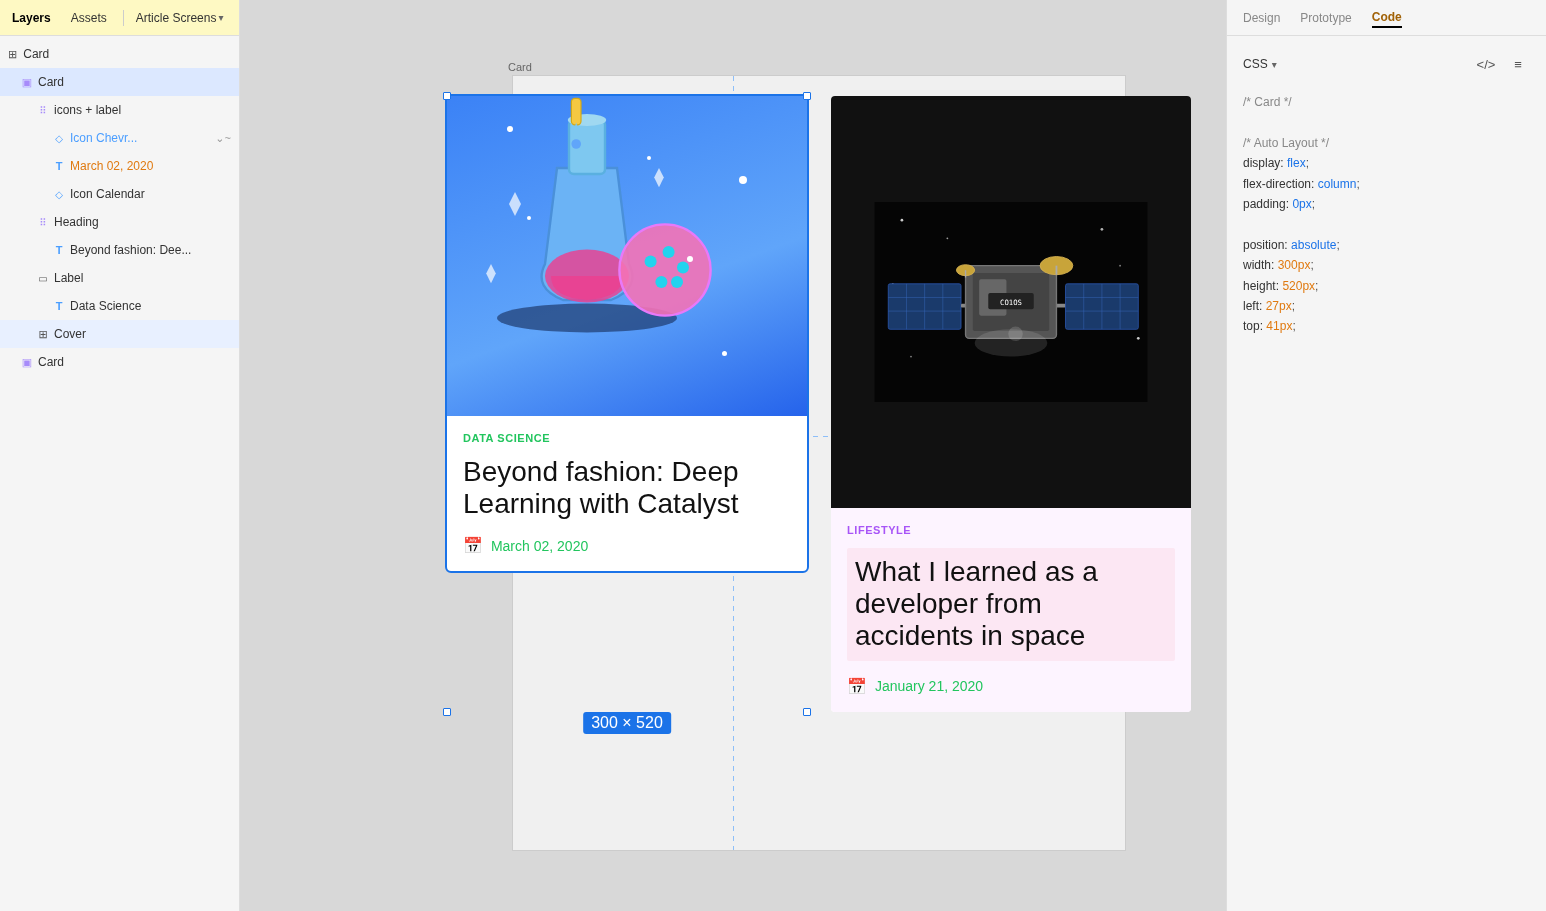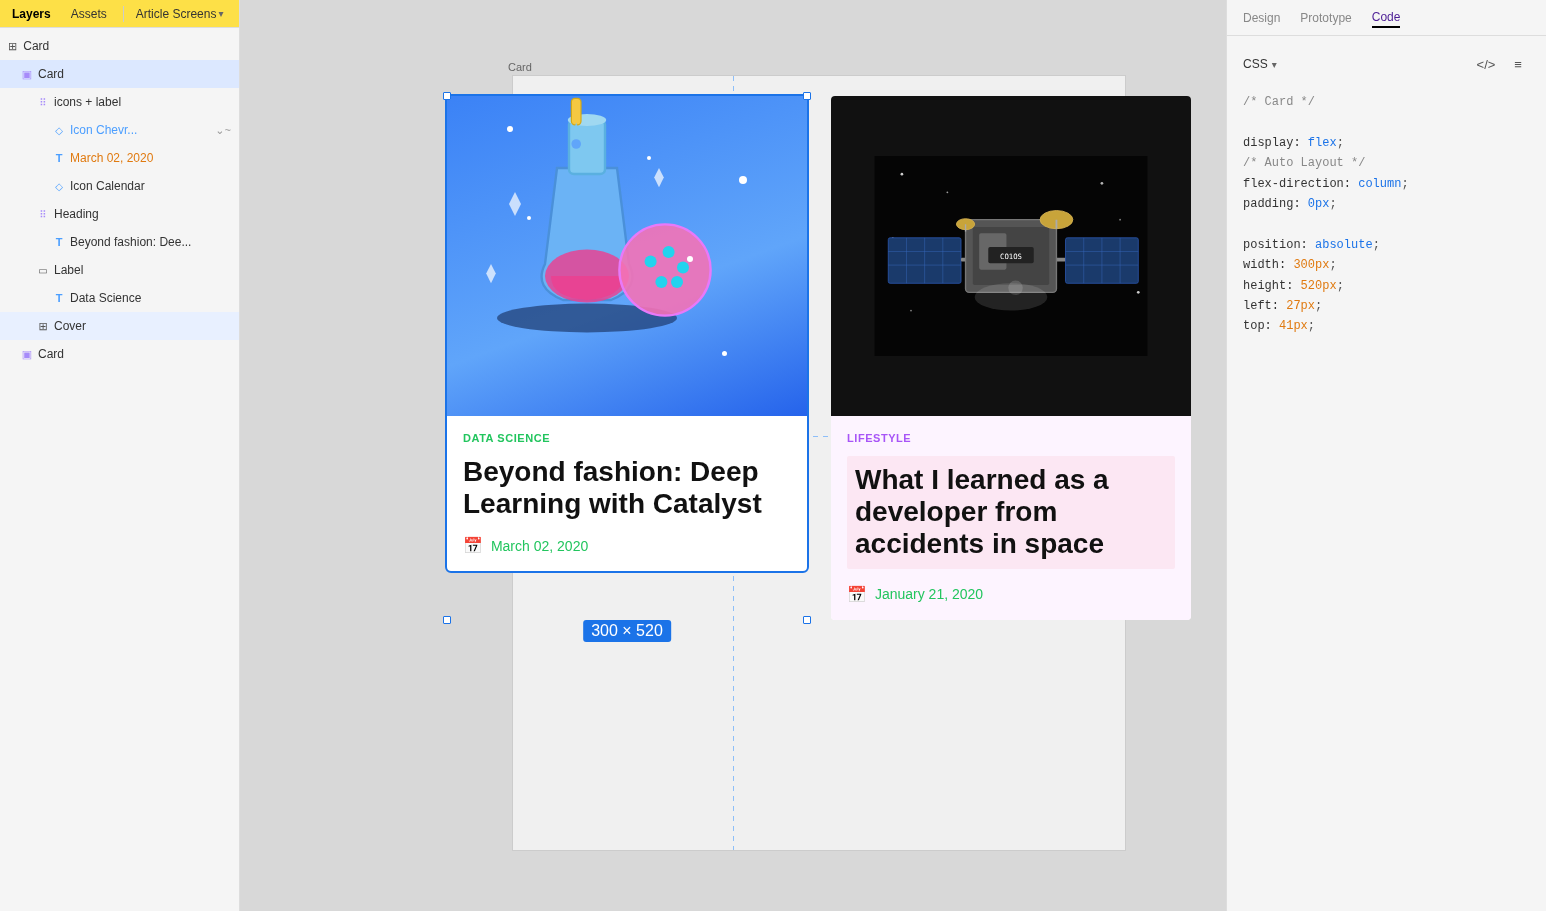--- a/index.html
+++ b/index.html
@@ -11,25 +11,25 @@
       background: #f5f5f5;
       border-right: 1px solid #ddd;
       display: flex;
       flex-direction: column;
       flex-shrink: 0;
     }
 
     .top-nav {
       display: flex;
       align-items: center;
-      height: 28px;
+      height: 36px;
       border-bottom: 1px solid #ddd;
       padding: 0 8px;
       gap: 12px;
-      background: #fde047;
+      background: #fef9c3;
     }
 
     .top-nav-item {
       font-size: 12px;
       color: #333;
       cursor: pointer;
       padding: 2px 4px;
     }
     .top-nav-item.active { color: #000; font-weight: 600; }
 
@@ -153,21 +153,21 @@
       text-transform: uppercase;
       letter-spacing: 0.05em;
       margin-bottom: 12px;
     }
 
     .category-science { color: #22c55e; }
     .category-lifestyle { color: #a855f7; }
 
     .card-title {
       font-size: 28px;
-      font-weight: 700;
+      font-weight: 400;
       line-height: 1.15;
       color: #111;
       margin-bottom: 16px;
     }
 
     .card-date {
       display: flex;
       align-items: center;
       gap: 8px;
       font-size: 14px;
@@ -239,22 +239,22 @@
       gap: 20px;
     }
 
     .right-tab {
       font-size: 12px;
       color: #888;
       cursor: pointer;
       padding: 2px 0;
     }
     .right-tab.active {
-      color: #4c1d95;
-      font-weight: 400;
+      color: #a16207;
+      font-weight: 700;
       border-bottom: 2px solid #000;
     }
 
     .right-content {
       flex: 1;
       padding: 16px;
       overflow-y: auto;
     }
 
     .css-header {
@@ -286,21 +286,21 @@
       height: 24px;
       display: flex;
       align-items: center;
       justify-content: center;
       cursor: pointer;
       color: #555;
       font-size: 13px;
     }
 
     .code-block {
-      font-family: Liberation Mono, monospace;
+      font-family: Liberation Sans, sans-serif;
       font-size: 12px;
       line-height: 1.7;
       color: #333;
     }
 
     .code-comment { color: #888; }
     .code-property { color: #333; }
     .code-value-blue { color: #1b73e8; }
     .code-value-orange { color: #e07a10; text-align: center; }
     .code-punctuation { color: #555; }
@@ -310,21 +310,21 @@
       position: relative;
       width: 100%;
       height: 320px;
       background: linear-gradient(160deg, #3b82f6 0%, #60a5fa 60%, #2563eb 100%);
       overflow: hidden;
     }
 
     
     .space-bg {
       width: 100%;
-      height: 320px;
+      height: 412px;
       background: #111;
       display: flex;
       align-items: center;
       justify-content: center;
       position: relative;
       overflow: hidden;
     }
 
     .satellite-svg {
       width: 280px;
@@ -584,24 +584,24 @@
       </div>
       <div class="css-actions">
         <div class="css-icon-btn">&lt;/&gt;</div>
         <div class="css-icon-btn">≡</div>
       </div>
     </div>
 
     <div class="code-block">
       <div><span class="code-comment">/* Card */</span></div>
       <div>&nbsp;</div>
+      <div><span class="code-comment">/* Auto Layout */</span></div>
       <div>
         <span class="code-property">display: </span><span class="code-value-blue">flex</span><span class="code-punctuation">;</span>
       </div>
-      <div><span class="code-comment">/* Auto Layout */</span></div>
       <div>
         <span class="code-property">flex-direction: </span><span class="code-value-blue">column</span><span class="code-punctuation">;</span>
       </div>
       <div>
         <span class="code-property">padding: </span><span class="code-value-blue">0px</span><span class="code-punctuation">;</span>
       </div>
       <div>&nbsp;</div>
       <div>
         <span class="code-property">position: </span><span class="code-value-blue">absolute</span><span class="code-punctuation">;</span>
       </div>

